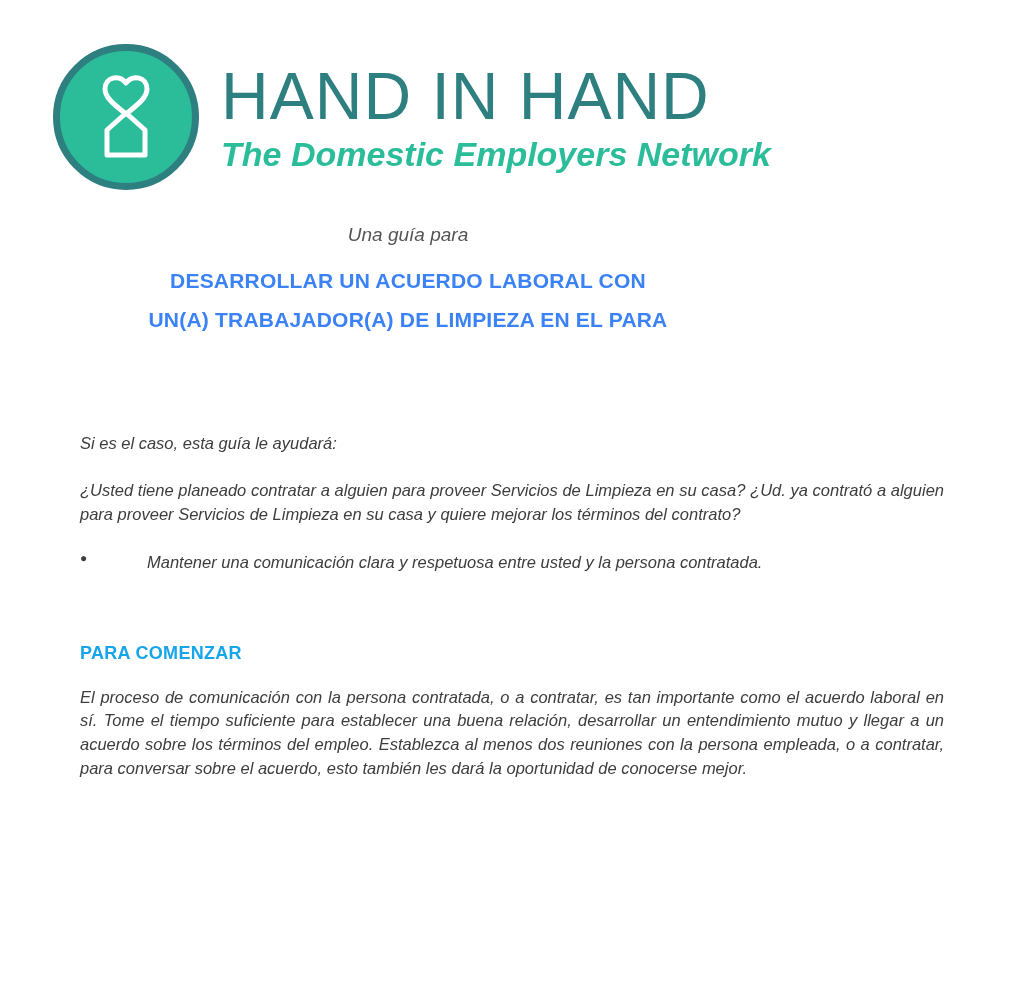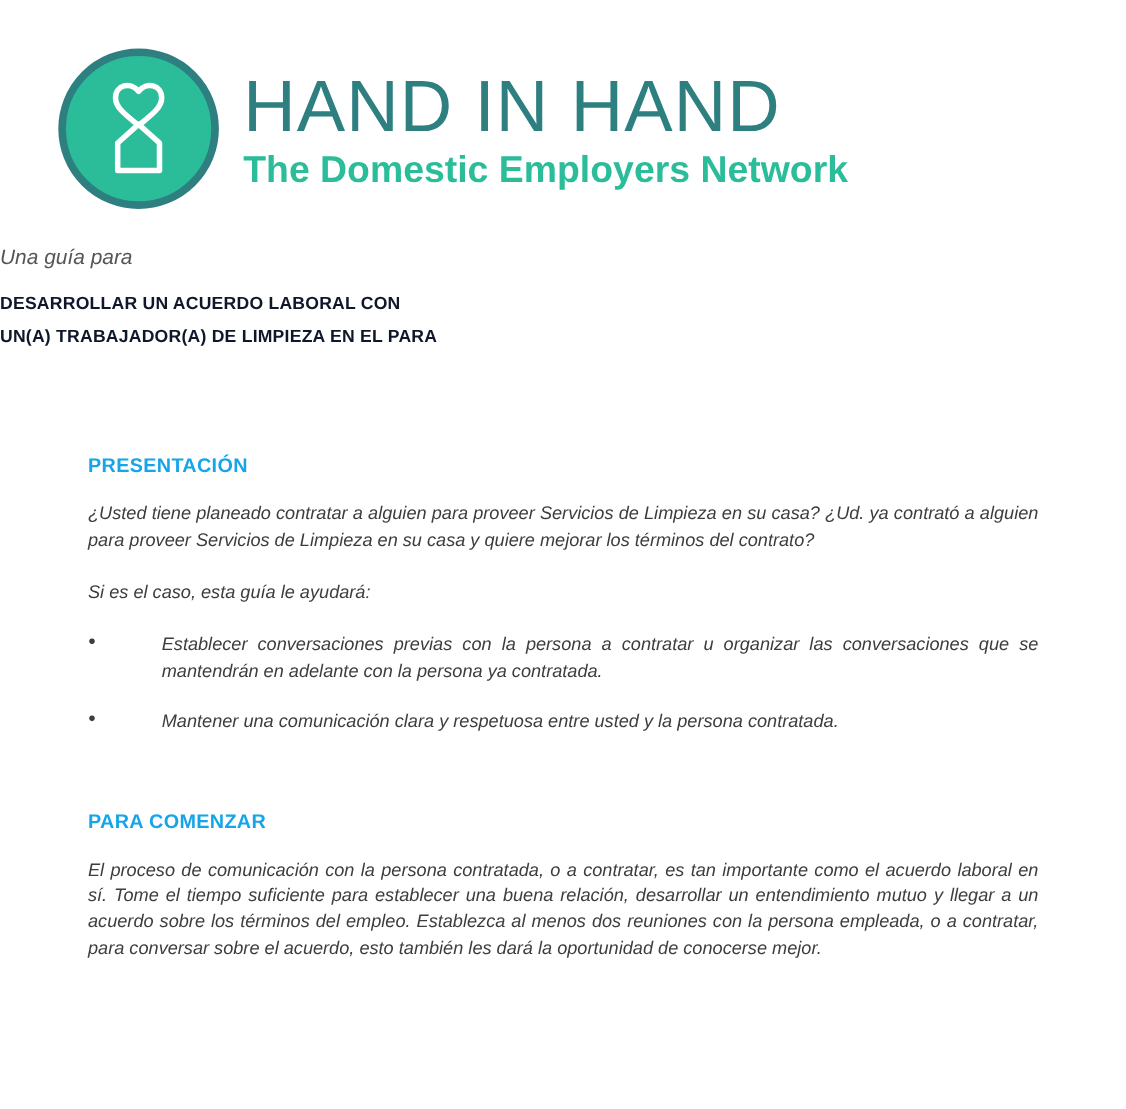--- a/index.html
+++ b/index.html
@@ -61,40 +61,41 @@
     color: #2e7f80;
     font-weight: 400;
     white-space: nowrap;
   }
   .logo-sub {
     margin-top: 8px;
     font-size: 34px;
     color: #2bbd9a;
     font-weight: 700;
     white-space: nowrap;
+    font-style: italic;
   }
 
   
   .title-block {
     margin-top: 34px;
-    text-align: left;
+    text-align: center;
     color: #555555;
   }
   .guide-kicker {
     font-size: 19px;
     font-style: italic;
     color: #555555;
     margin-bottom: 16px;
   }
   .doc-title-line {
-    font-size: 16px;
+    font-size: 21px;
     font-weight: 700;
     letter-spacing: 0.2px;
     line-height: 1.85;
-    color: #0f172a;
+    color: #3b82f6;
   }
 
   
   .content {
     margin: 0 auto;
     padding: 0 80px;
     box-sizing: border-box;
     width: 1024px;
   }
   .content.first { margin-top: 92px; }
@@ -162,25 +163,23 @@
     </div>
   </div>
 
   <div class="title-block">
     <div class="guide-kicker">Una guía para</div>
     <div class="doc-title-line">DESARROLLAR UN ACUERDO LABORAL CON</div>
     <div class="doc-title-line">UN(A) TRABAJADOR(A) DE LIMPIEZA EN EL PARA</div>
   </div>
 
   <div class="content first">
-    <h2 class="section-heading">PRESENTACIÓN</h2>
+    <p class="para nojust">Si es el caso, esta guía le ayudará:</p>
     <p class="para">¿Usted tiene planeado contratar a alguien para proveer Servicios de Limpieza en su casa?  ¿Ud. ya contrató a alguien para proveer Servicios de Limpieza en su casa y quiere mejorar los términos del contrato?</p>
-    <p class="para nojust">Si es el caso, esta guía le ayudará:</p>
     <ul class="bullets">
-      <li>Establecer conversaciones previas con la persona a contratar u organizar las conversaciones que se mantendrán en adelante con la persona ya contratada.</li>
       <li>Mantener una comunicación clara y respetuosa entre usted y la persona contratada.</li>
     </ul>
   </div>
 
   <div class="content">
     <h2 class="section-heading spaced">PARA COMENZAR</h2>
     <p class="para">El proceso de comunicación con la persona contratada, o a contratar, es tan importante como el acuerdo laboral en sí. Tome el tiempo suficiente para establecer una buena relación, desarrollar un entendimiento mutuo y llegar a un acuerdo sobre los términos del empleo. Establezca al menos dos reuniones con la persona empleada, o a contratar, para conversar sobre el acuerdo, esto también les dará la oportunidad de conocerse mejor.</p>
   </div>
 
 </div>

